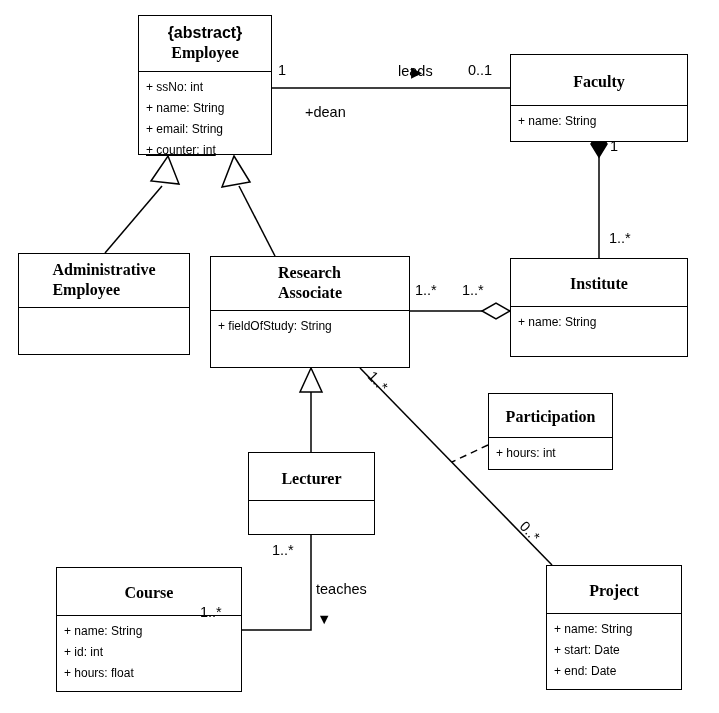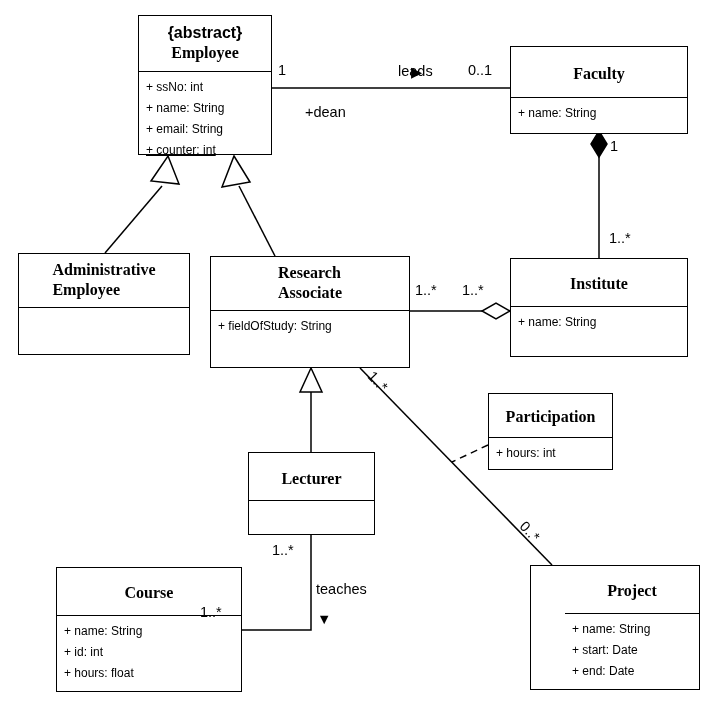--- a/index.html
+++ b/index.html
@@ -130,21 +130,21 @@
       <div class="class-name">Employee</div>
     </div>
     <div class="class-attrs">
       <div class="attr">+ ssNo: int</div>
       <div class="attr">+ name: String</div>
       <div class="attr">+ email: String</div>
       <div class="attr static">+ counter: int</div>
     </div>
   </div>
 
-  <div class="uml-class" style="left:510px; top:46px; width:178px; height:88px;">
+  <div class="uml-class" style="left:510px; top:54px; width:178px; height:88px;">
     <div class="class-header" style="height:50px; padding-top:12px;">
       <div class="class-name">Faculty</div>
     </div>
     <div class="class-attrs">
       <div class="attr">+ name: String</div>
     </div>
   </div>
 
   <div class="uml-class" style="left:18px; top:253px; width:172px; height:102px;">
     <div class="class-header" style="height:53px;">
@@ -193,21 +193,21 @@
     <div class="class-header" style="height:47px; padding-top:11px;">
       <div class="class-name">Course</div>
     </div>
     <div class="class-attrs">
       <div class="attr">+ name: String</div>
       <div class="attr">+ id: int</div>
       <div class="attr">+ hours: float</div>
     </div>
   </div>
 
-  <div class="uml-class" style="left:530px; top:565px; width:170px; height:125px;padding-left:34px;">
+  <div class="uml-class" style="left:546px; top:565px; width:136px; height:125px;">
     <div class="class-header" style="height:47px; padding-top:11px;">
       <div class="class-name">Project</div>
     </div>
     <div class="class-attrs">
       <div class="attr">+ name: String</div>
       <div class="attr">+ start: Date</div>
       <div class="attr">+ end: Date</div>
     </div>
   </div>
 

